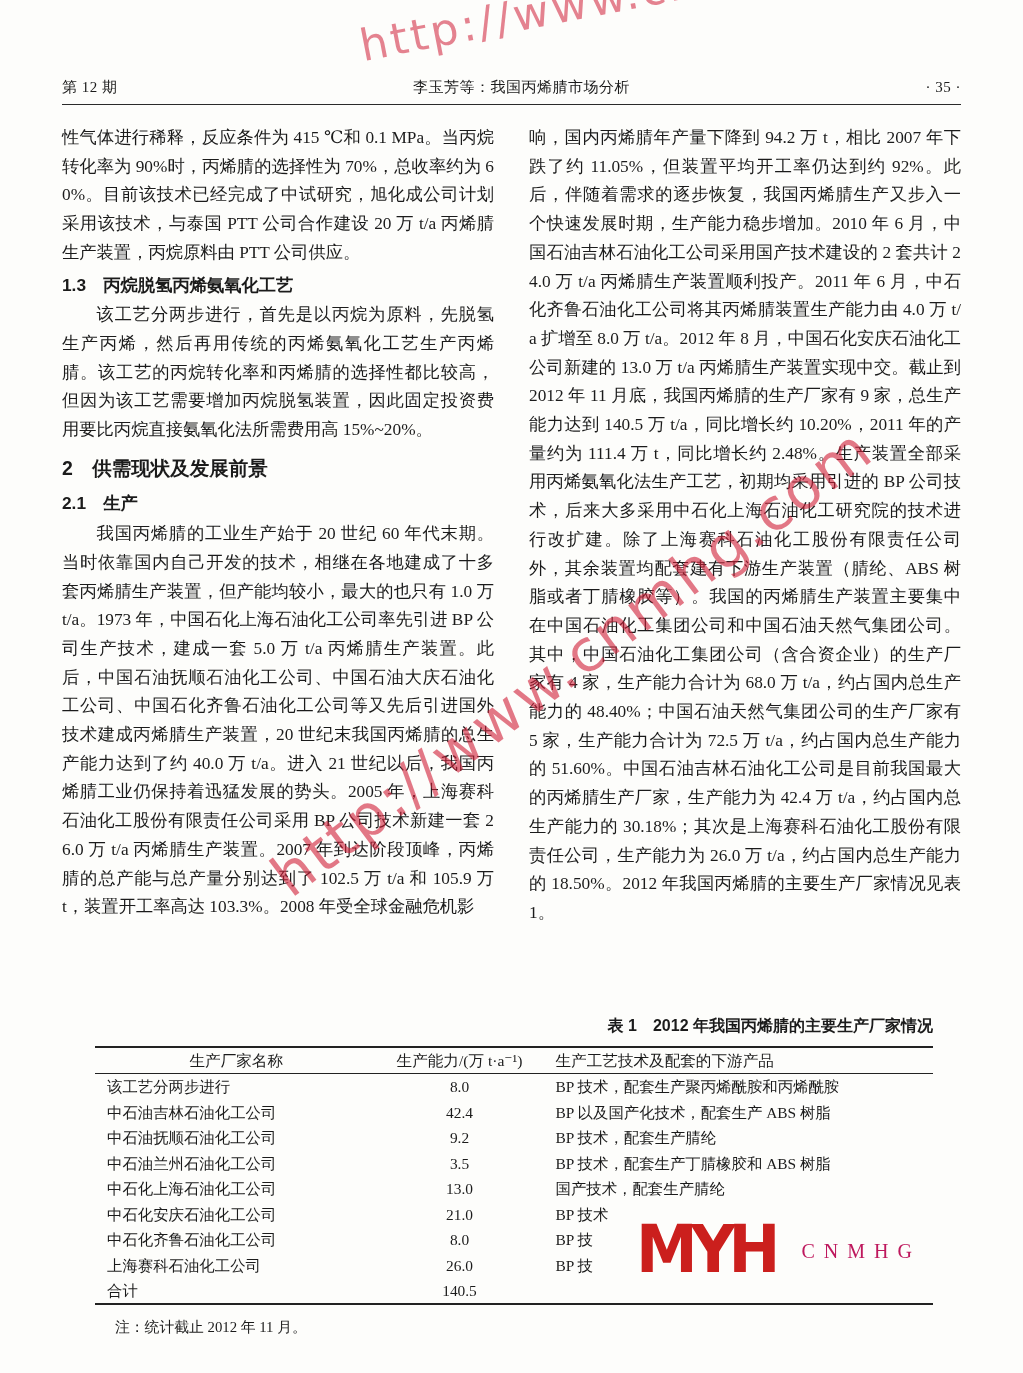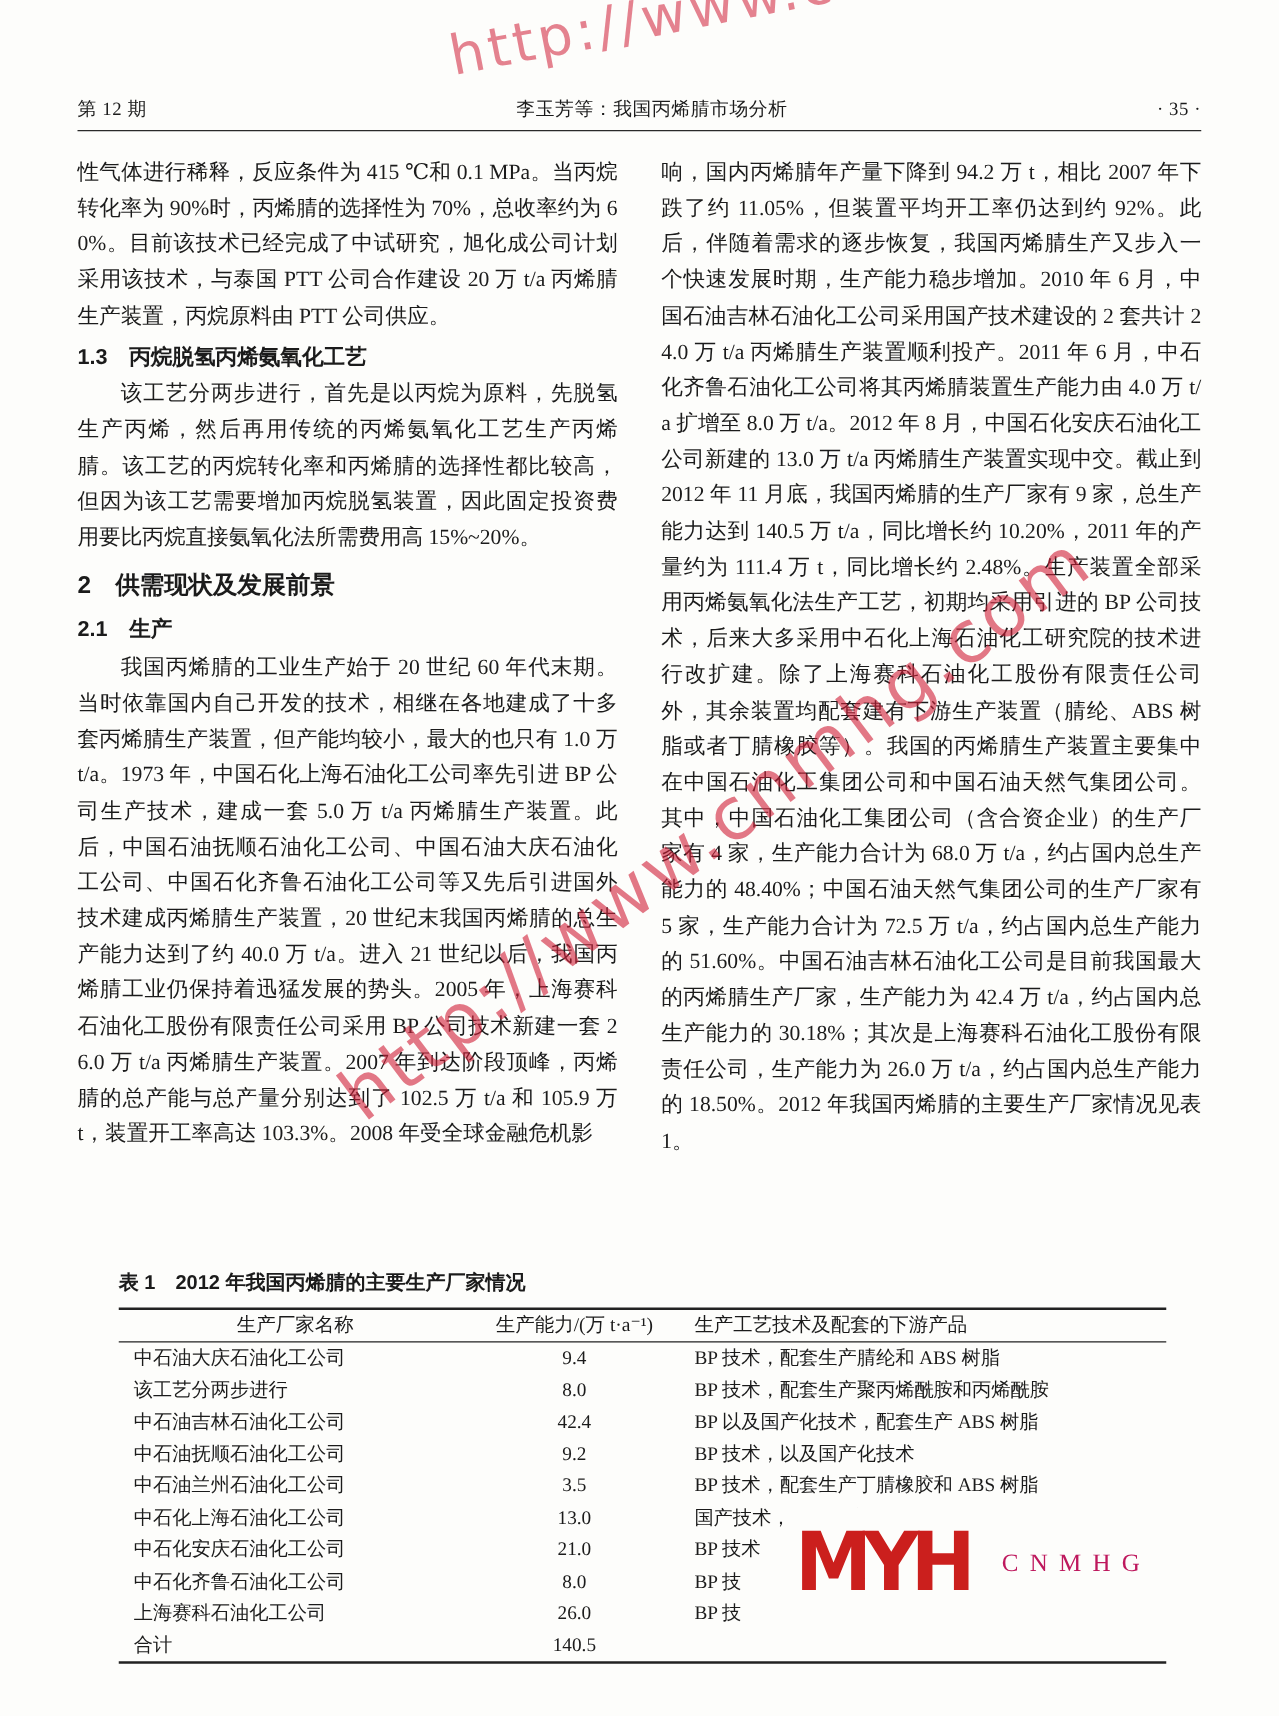--- a/index.html
+++ b/index.html
@@ -33,21 +33,21 @@
     font-family:"Liberation Sans","DejaVu Sans",sans-serif;
     font-size:17.3px; font-weight:bold; margin:3px 0 2px 0;
   }
   .h-main {
     font-family:"Liberation Sans","DejaVu Sans",sans-serif;
     font-size:19.5px; font-weight:bold; margin:9px 0 7px 0;
   }
   
   .table-block { position:absolute; left:95px; top:1016px; width:838px; }
   .tbl-caption {
-    text-align:left; font-family:"Liberation Sans","DejaVu Sans",sans-serif;
+    text-align:right; font-family:"Liberation Sans","DejaVu Sans",sans-serif;
     font-weight:bold; font-size:16px; margin-bottom:9px;
   }
   table { width:100%; border-collapse:collapse; font-size:15.4px; line-height:1.25; }
   thead tr { border-top:2.2px solid #222; border-bottom:1.4px solid #222; }
   tbody { border-bottom:2.2px solid #222; }
   th, td { padding:3px 6px; height:25.5px; vertical-align:middle; font-weight:normal; }
   th { font-size:15.6px; }
   col.c-name { width:33%; } col.c-cap { width:21%; } col.c-proc { width:46%; }
   .cell-name { text-align:left; padding-left:12px; }
   .cell-cap  { text-align:center; }
@@ -117,38 +117,33 @@
         </colgroup>
       <thead>
         <tr>
           <th class="cell-name">生产厂家名称</th>
           <th class="cell-cap">生产能力/(万 t·a⁻¹)</th>
           <th class="cell-proc">生产工艺技术及配套的下游产品</th>
         </tr>
       </thead>
       <tbody>
         <tr>
-          <td class="cell-name">中石油大庆石油化工公司</td>
-          <td class="cell-cap">9.4</td>
-          <td class="cell-proc">BP 技术，配套生产腈纶和 ABS 树脂</td>
-        </tr>
-        <tr>
           <td class="cell-name">该工艺分两步进行</td>
           <td class="cell-cap">8.0</td>
           <td class="cell-proc">BP 技术，配套生产聚丙烯酰胺和丙烯酰胺</td>
         </tr>
         <tr>
           <td class="cell-name">中石油吉林石油化工公司</td>
           <td class="cell-cap">42.4</td>
           <td class="cell-proc">BP 以及国产化技术，配套生产 ABS 树脂</td>
         </tr>
         <tr>
           <td class="cell-name">中石油抚顺石油化工公司</td>
           <td class="cell-cap">9.2</td>
-          <td class="cell-proc">BP 技术，以及国产化技术</td>
+          <td class="cell-proc">BP 技术，配套生产腈纶</td>
         </tr>
         <tr>
           <td class="cell-name">中石油兰州石油化工公司</td>
           <td class="cell-cap">3.5</td>
           <td class="cell-proc">BP 技术，配套生产丁腈橡胶和 ABS 树脂</td>
         </tr>
         <tr>
           <td class="cell-name">中石化上海石油化工公司</td>
           <td class="cell-cap">13.0</td>
           <td class="cell-proc">国产技术，配套生产腈纶</td>
@@ -168,20 +163,21 @@
           <td class="cell-cap">26.0</td>
           <td class="cell-proc">BP 技</td>
         </tr>
         <tr>
           <td class="cell-name">合计</td>
           <td class="cell-cap">140.5</td>
           <td class="cell-proc"></td>
         </tr>
       </tbody>
     </table>
+    <div class="tbl-note">注：统计截止 2012 年 11 月。</div>
   </section>
 
   <div class="watermark wm-top">http://www.cnmhg.com</div>
   <div class="watermark wm-main">http://www.cnmhg.com</div>
 
   <div class="logo">
     <span class="logo-mark">MYH</span>
     <span class="logo-texts">
       <span class="logo-en">CNMHG</span>
     </span>

